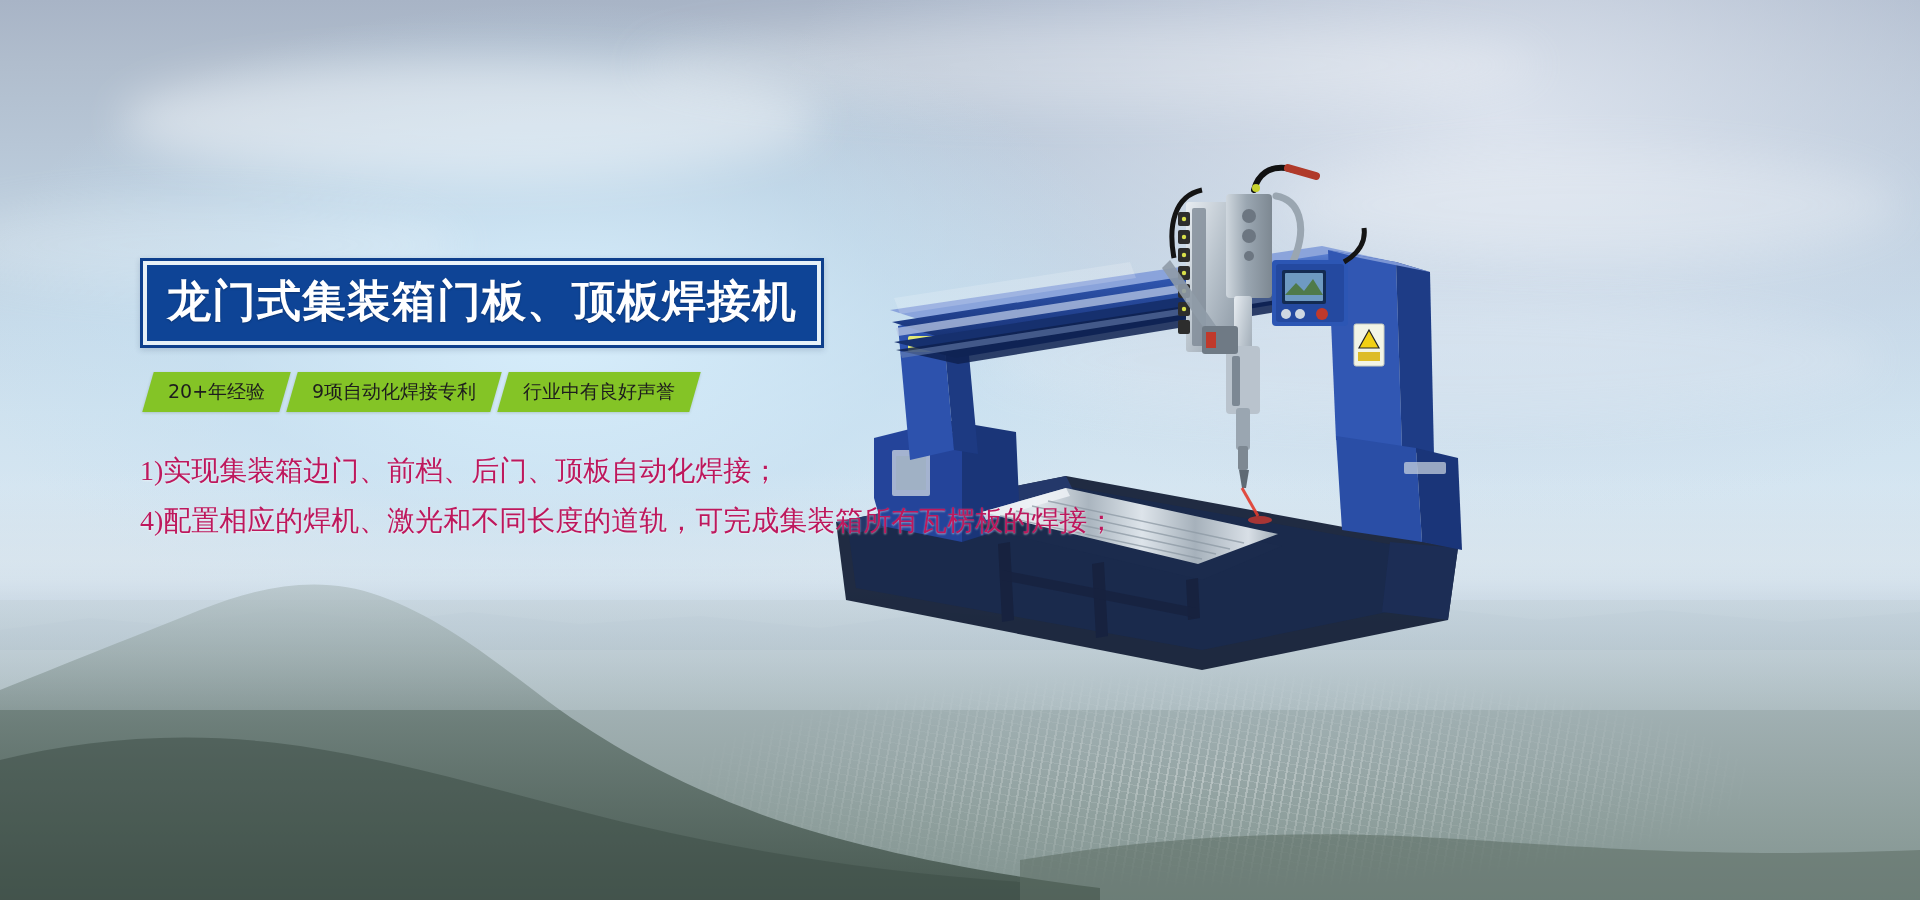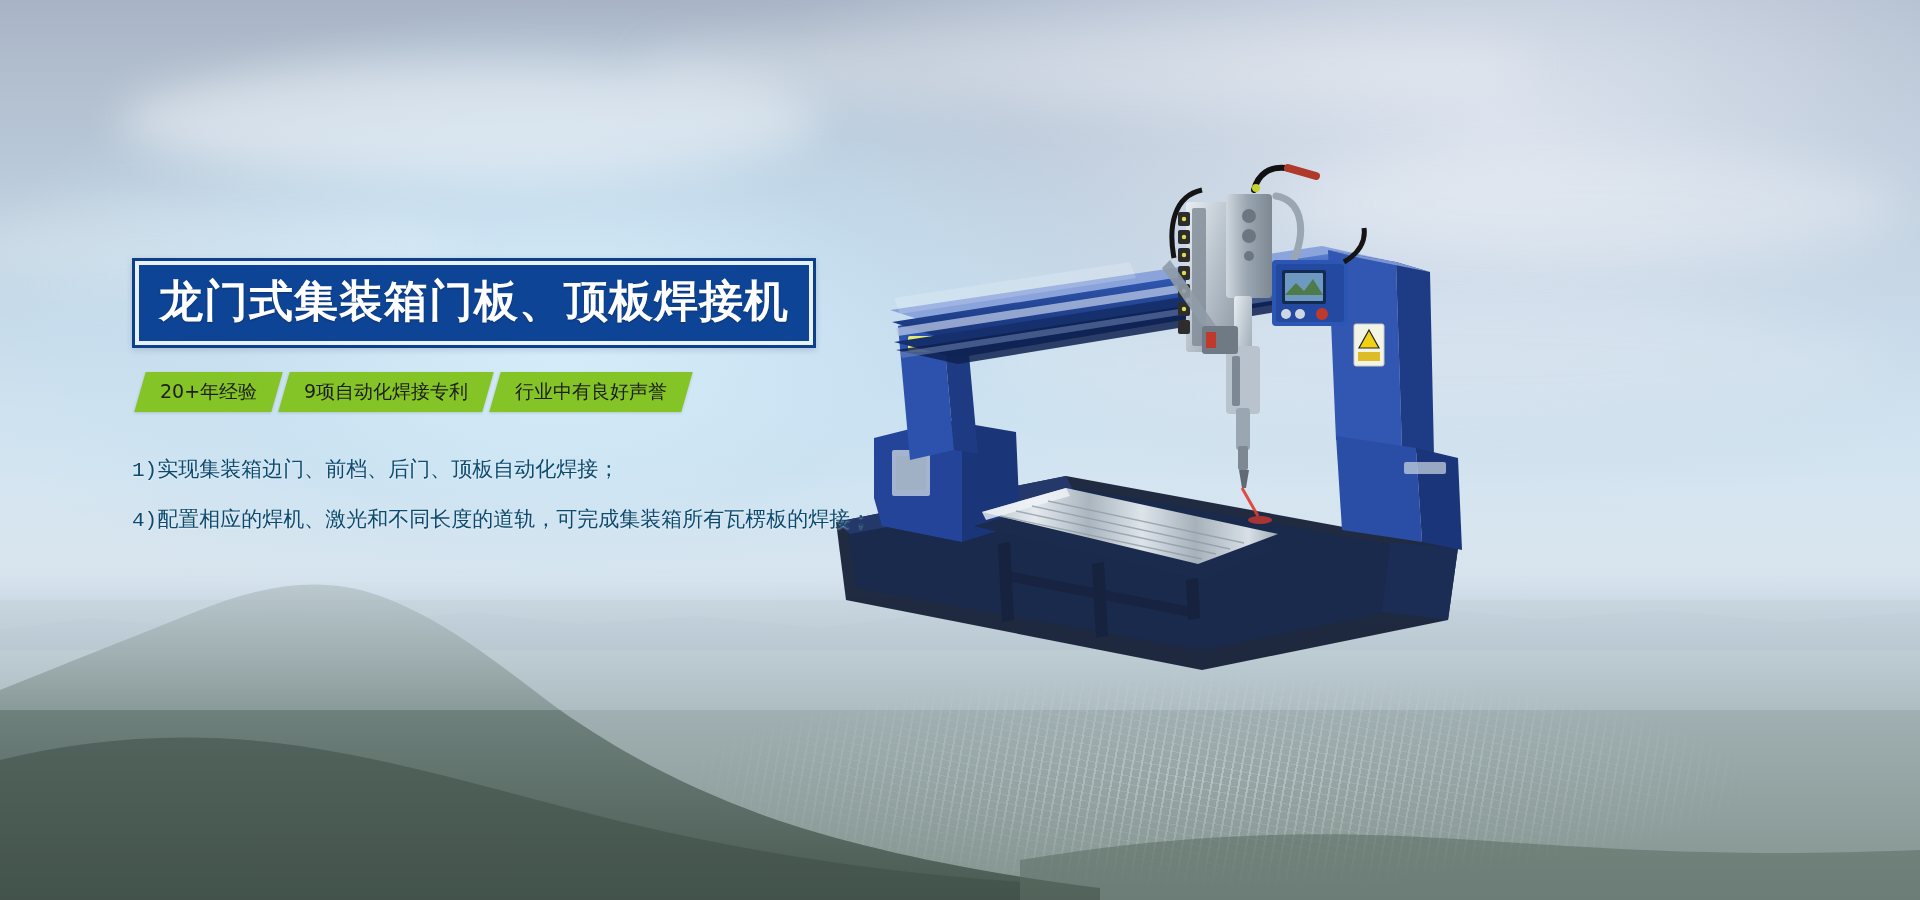--- a/index.html
+++ b/index.html
@@ -72,21 +72,21 @@
   .hill svg{width:100%;height:100%;display:block;}
   .hill-right{position:absolute;right:0;bottom:0;width:900px;height:190px;}
   .hill-right svg{width:100%;height:100%;display:block;}
   .haze{
     position:absolute;left:0;right:0;top:470px;height:240px;
     background:linear-gradient(180deg, rgba(222,234,243,.0) 0%, rgba(222,234,243,.55) 45%, rgba(214,228,238,.25) 100%);
     pointer-events:none;
   }
 
   
-  .content{position:absolute;left:132px;top:258px;width:760px;}
+  .content{position:absolute;left:140px;top:258px;width:760px;}
 
   .title-box{
     display:inline-block;
     border:3px solid #0e3f8c;
     padding:4px;
     background:rgba(255,255,255,.55);
     box-shadow:0 2px 6px rgba(20,45,85,.18);
   }
   .title-inner{
     background:#0e4496;
@@ -110,22 +110,22 @@
   }
   .tag span{
     display:block;transform:skewX(16deg);
     font-family:"DejaVu Sans","Liberation Sans",sans-serif;
     font-size:19px;font-weight:400;color:#1d1d1d;white-space:nowrap;
     padding:0 6px;
   }
 
   .bullets{margin-top:34px;}
   .bullet{
-    font-family:Liberation Mono, monospace;
-    font-size:21px;line-height:50px;color:#0c4a6e;white-space:nowrap;
+    font-family:Liberation Serif, serif;
+    font-size:28px;line-height:50px;color:#be185d;white-space:nowrap;
     text-shadow:0 1px 2px rgba(255,255,255,.55);
   }
 
   
   .machine{position:absolute;left:830px;top:150px;width:640px;height:520px;}
   .machine svg{width:100%;height:100%;display:block;}
 </style>
 </head>
 <body>
 

